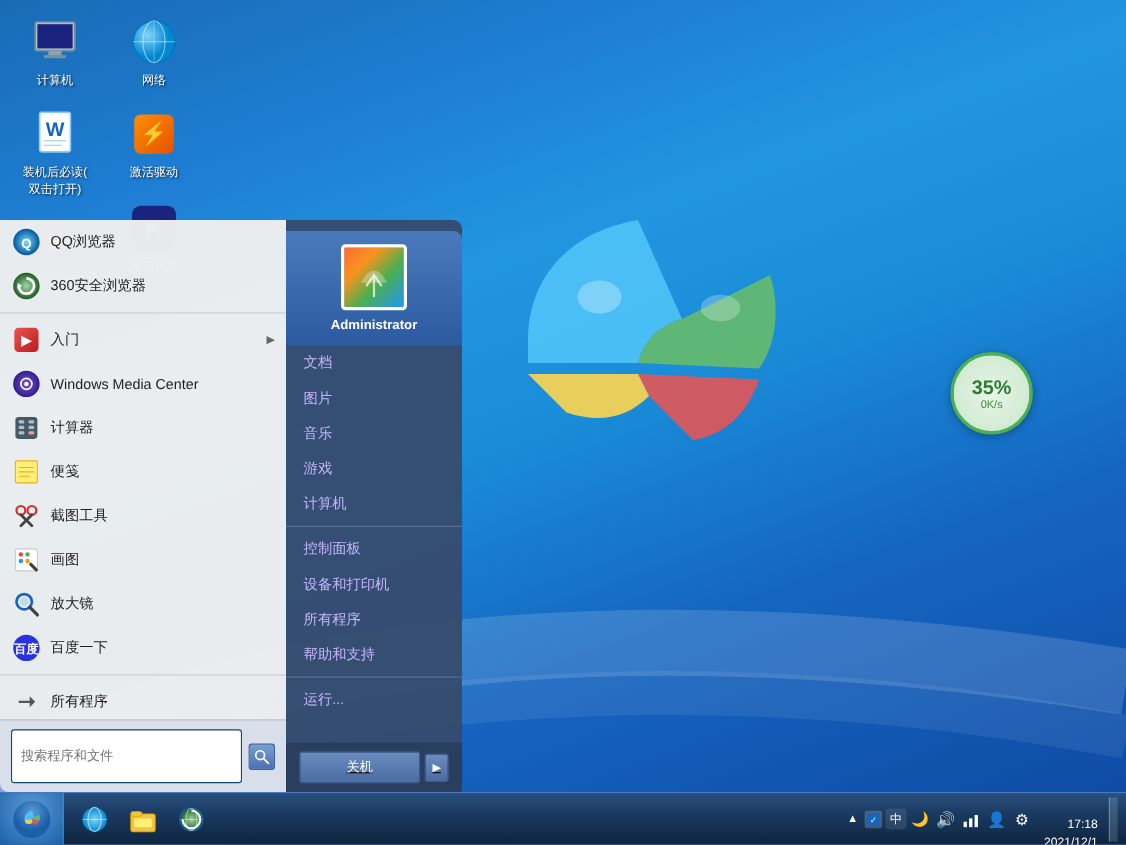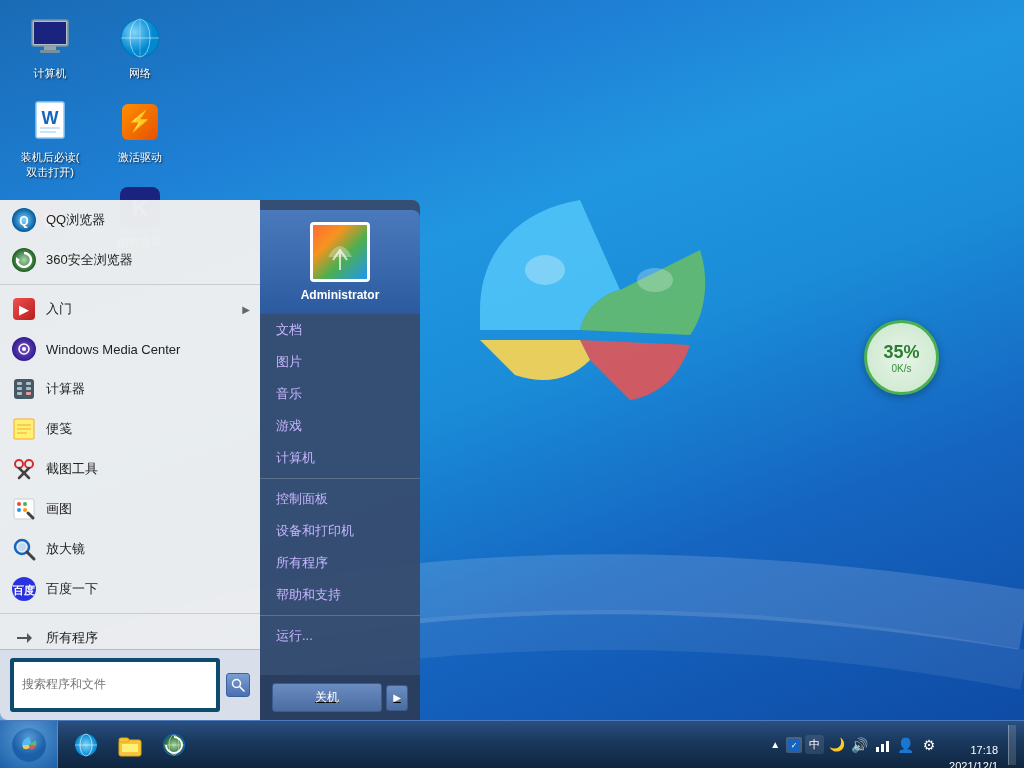--- a/index.html
+++ b/index.html
@@ -242,26 +242,26 @@
       padding: 8px 10px;
       background: rgba(200,210,230,0.5);
       display: flex;
       align-items: center;
       gap: 6px;
       border-top: 1px solid #bbb;
     }
 
     .search-input {
       flex: 1;
-      border: 4px solid #0c4a6e;
+      border: 1px solid #0c4a6e;
       border-radius: 3px;
       padding: 16px 8px;
       font-size: 12px;
       background: white;
-      font-family: Liberation Mono, monospace;
+      font-family: Liberation Serif, serif;
     }
 
     .search-btn {
       width: 24px;
       height: 24px;
       background: linear-gradient(to bottom, #7a9fd0, #4a70b0);
       border: 1px solid #3a60a0;
       color: white;
       display: flex;
       align-items: center;

